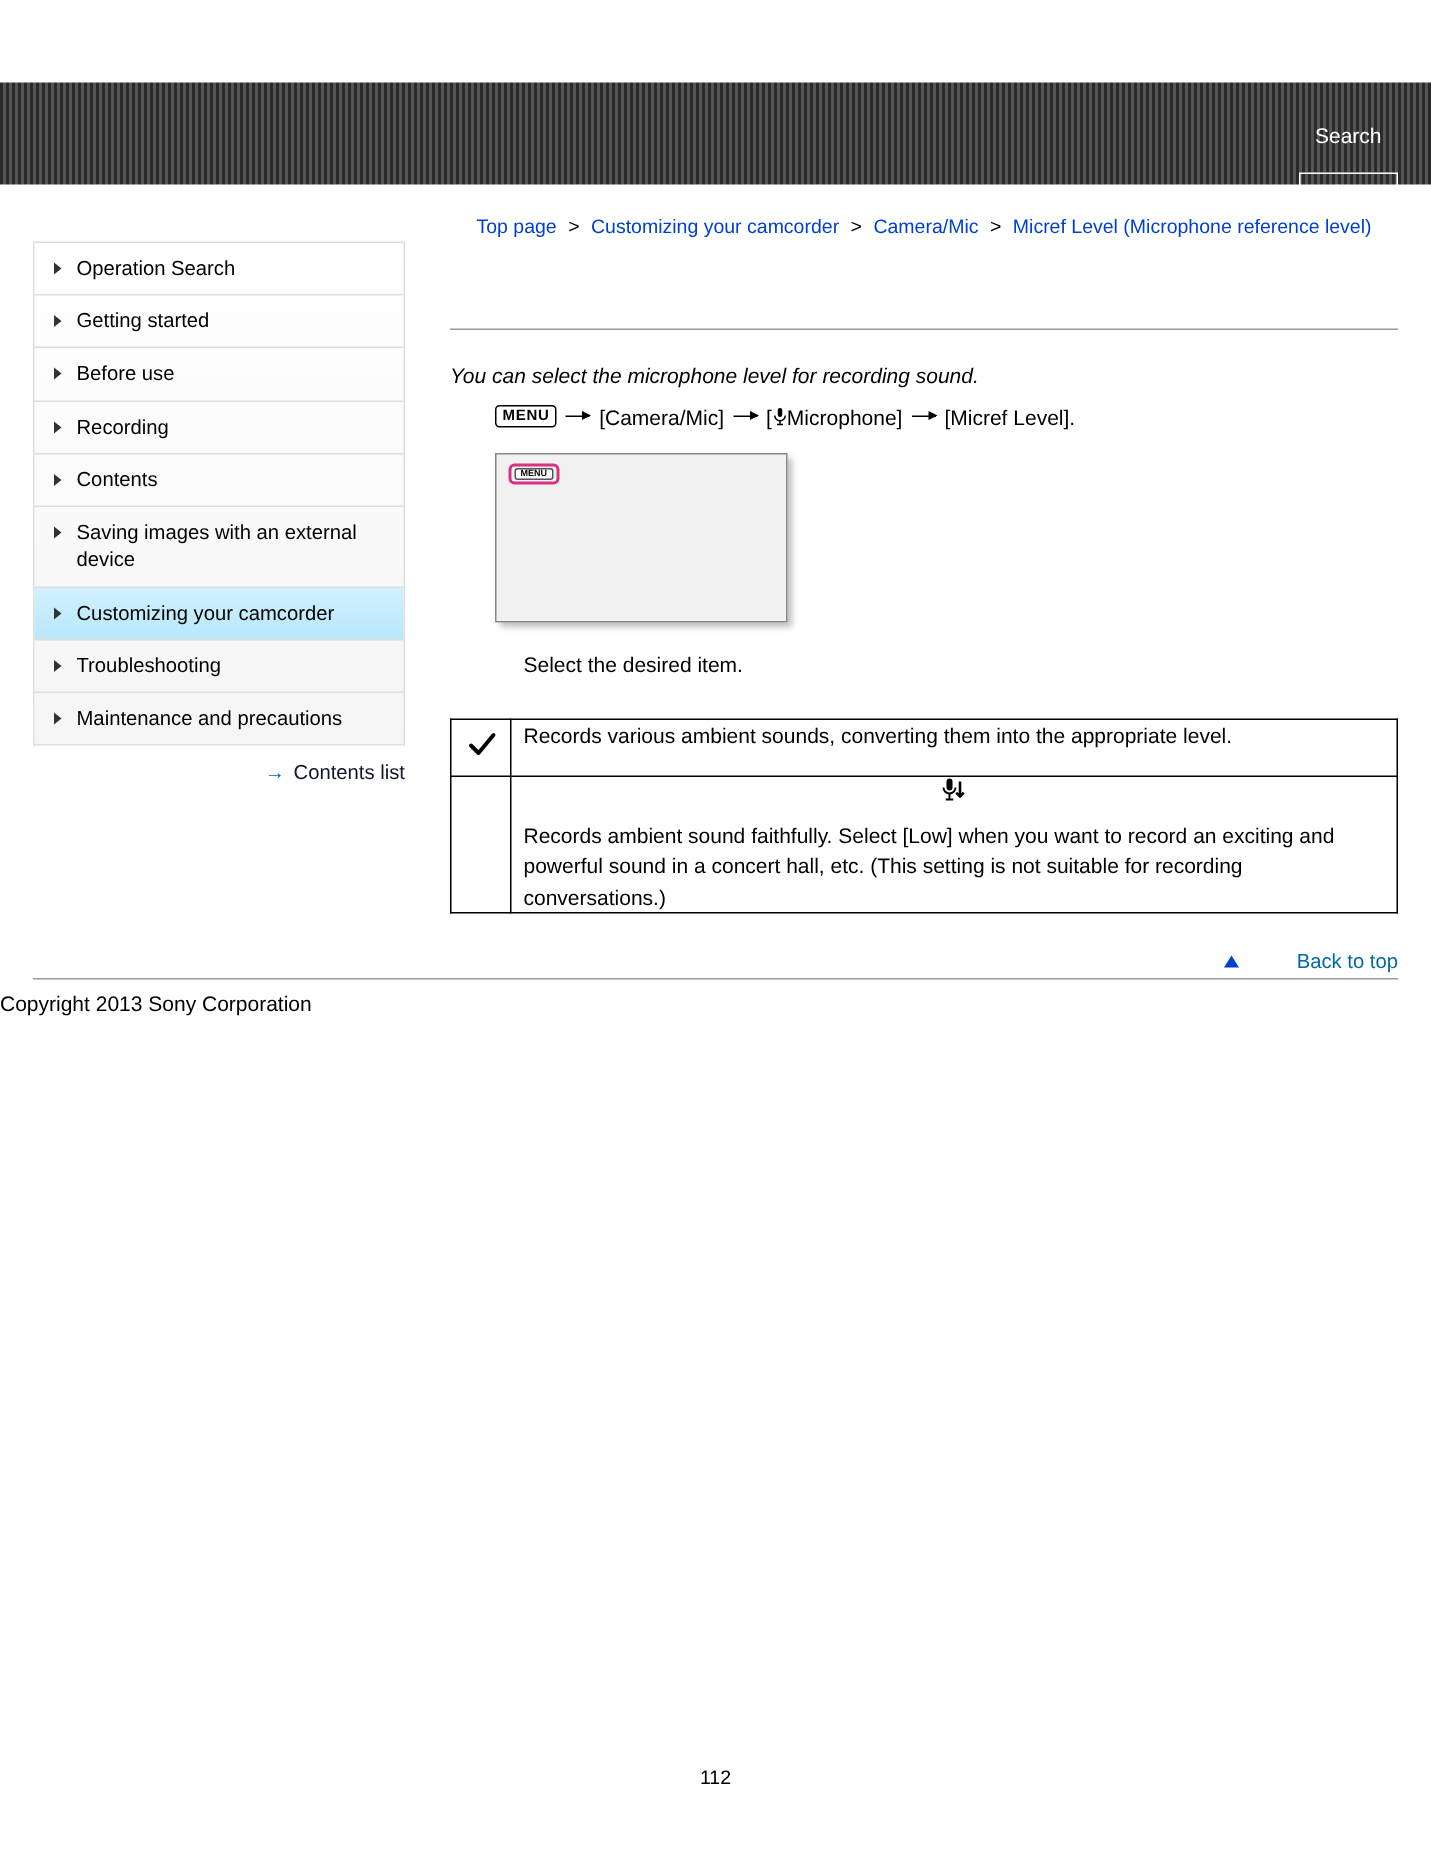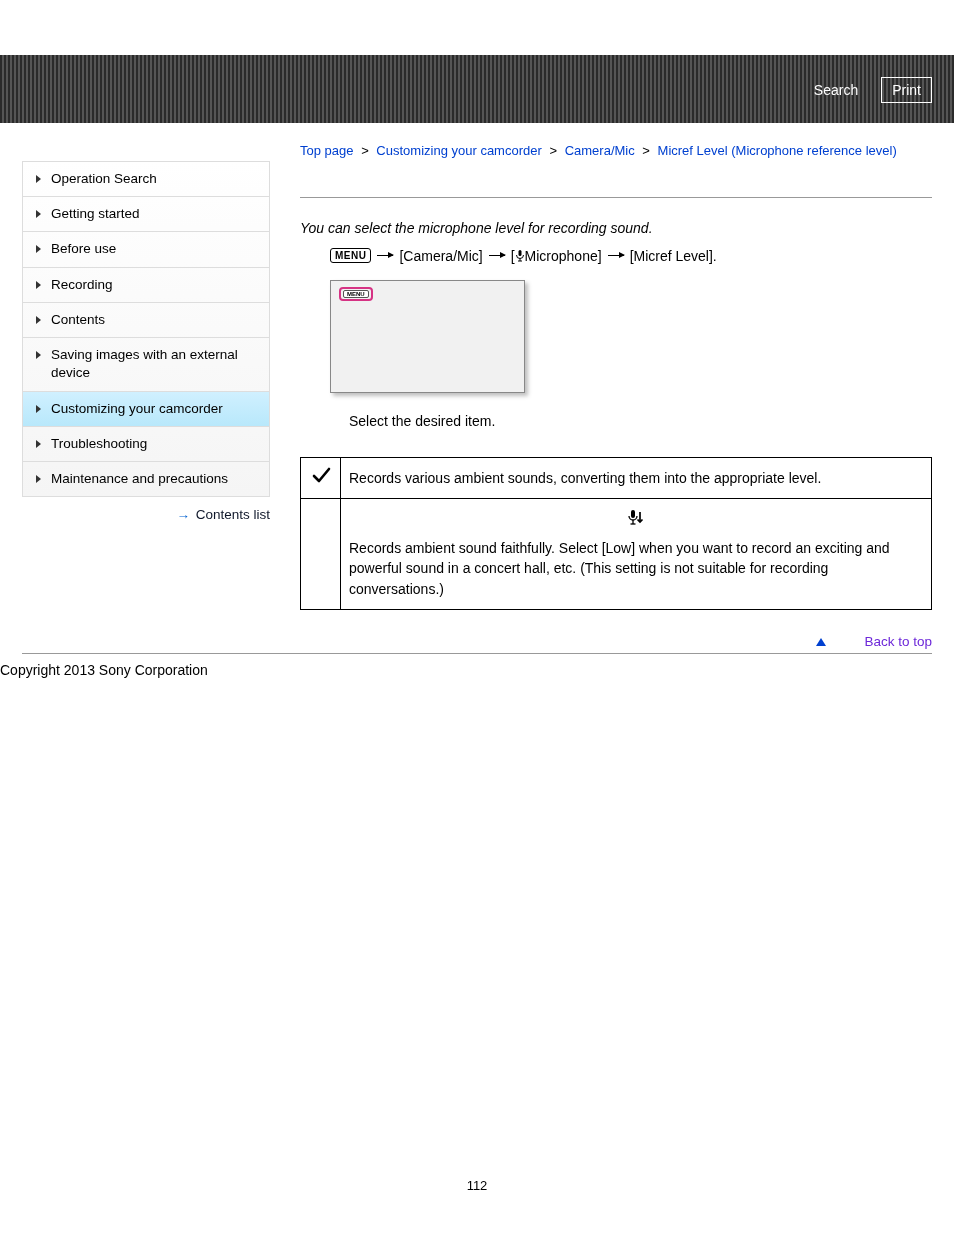--- a/index.html
+++ b/index.html
@@ -17,20 +17,21 @@
     margin-top: 55px;
     background: repeating-linear-gradient(90deg, #2a2a2a 0 2px, #555 2px 4px);
     position: relative;
   }
   .topbar-btns {
     position: absolute;
     right: 22px;
     top: 22px;
     display: flex;
     gap: 12px;
+    flex-direction: column;
   }
   .topbar-btn {
     color: #fff;
     font-size: 14px;
     padding: 4px 10px;
     cursor: pointer;
     border: 1px solid transparent;
   }
   .topbar-btn.print { border: 1px solid #fff; }
   .page-wrap {
@@ -83,23 +84,23 @@
     font-weight: bold;
     margin-right: 2px;
   }
   .main {
     flex: 1;
     min-width: 0;
   }
   .breadcrumb {
     font-size: 13px;
     color: #0040d0;
-    text-align: left;
+    text-align: center;
     line-height: 1.5;
-    padding-bottom: 36px;
+    padding-bottom: 58px;
   }
   .breadcrumb a { color: #0040d0; text-decoration: none; cursor: pointer; }
   .breadcrumb .sep { color: #000; padding: 0 4px; }
   .hr-top { border: none; border-top: 1px solid #999; margin-bottom: 22px; }
   .intro { font-size: 14px; margin-bottom: 12px; padding-left: 0; font-style: italic; }
   .menu-path {
     font-size: 14px;
     margin: 0 0 16px 30px;
     display: flex;
     align-items: center;
@@ -165,39 +166,39 @@
     font-size: 14px;
     margin: 0 0 28px 49px;
   }
   .options-table {
     width: 100%;
     border-collapse: collapse;
     margin-bottom: 24px;
   }
   .options-table td {
     border: 1px solid #000;
-    padding: 10px 8px;
+    padding: 0 8px;
     font-size: 14px;
     line-height: 1.45;
     vertical-align: top;
   }
   .options-table td.icon-cell {
     width: 40px;
     text-align: center;
     vertical-align: middle;
     padding: 6px 4px;
   }
   .check-icon svg { display: inline-block; }
   .miclow-icon svg { display: inline-block; }
   .backtop {
     text-align: right;
     font-size: 13.5px;
     margin-bottom: 4px;
   }
-  .backtop a { color: #6d28d9; text-decoration: none; cursor: pointer; margin-left: 32px; }
+  .backtop a { color: #0369a1; text-decoration: none; cursor: pointer; margin-left: 32px; }
   .backtop .tri {
     display: inline-block;
     width: 0; height: 0;
     border-left: 5px solid transparent;
     border-right: 5px solid transparent;
     border-bottom: 8px solid #0040d0;
     margin-right: 3px;
     vertical-align: 0;
   }
   .hr-bottom { border: none; border-top: 1px solid #999; margin: 0 22px; }

